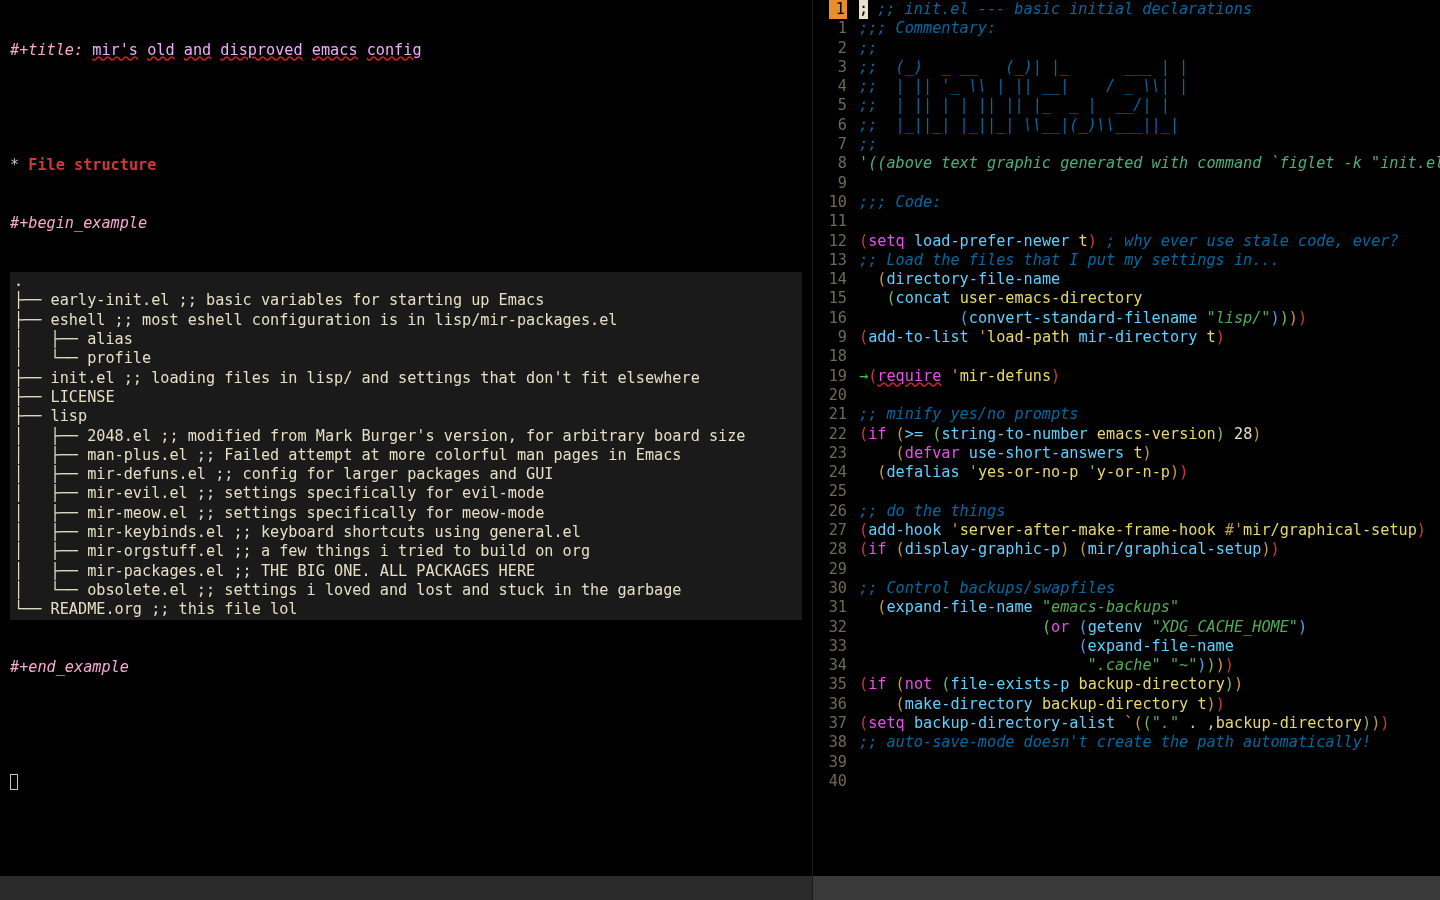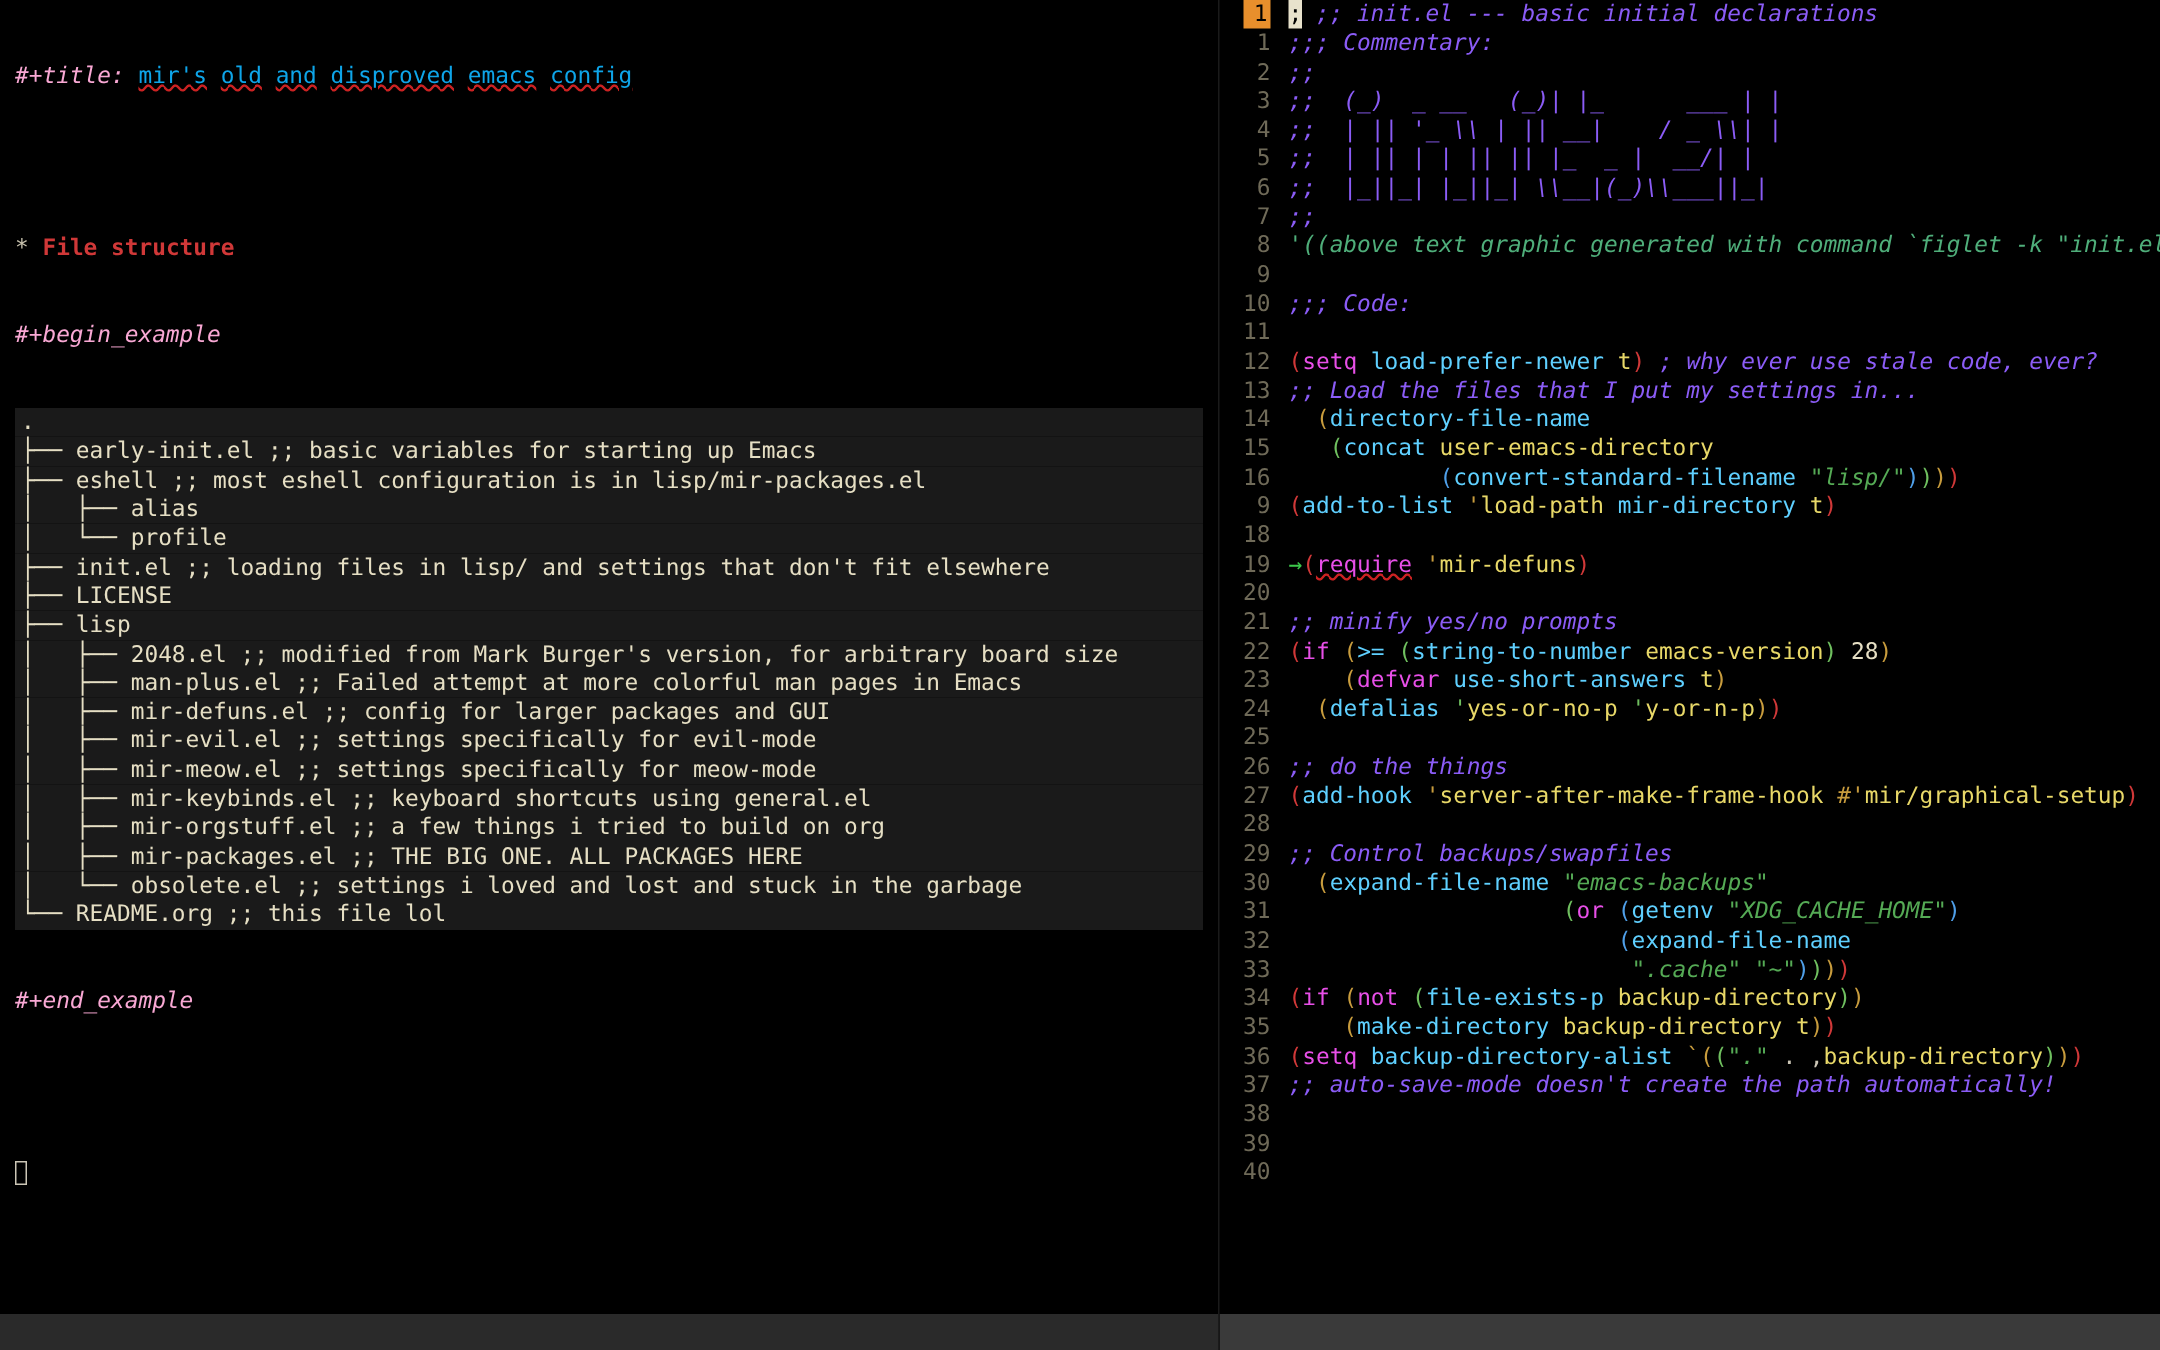--- a/index.html
+++ b/index.html
@@ -30,27 +30,27 @@
   
   .org { padding: 2px 10px; white-space: pre; }
   .org .ln { height: 19.3px; }
   .example-block {
     background: #1a1a1a;
     color: #e6dfc4;
     padding: 0 4px;
   }
   .dim      { color: #f9a8d4; font-style: italic; }
   .title-kw { color: #88d0cc; }
-  .title-u  { color: #0ea5e9; text-decoration: underline wavy #c22; }
+  .title-u  { color: #f0abfc; text-decoration: underline wavy #c22; }
   .heading  { color: #d03838; font-weight: bold; }
   .star     { color: #c8c2ae; }
   .cursor-box { display:inline-block; width:8px; height:16px; border:1.5px solid #ccc6b6; }
 
   
-  .c  { color: #8b5cf6; font-style: italic; }   
+  .c  { color: #0369a1; font-style: italic; }   
   .cd { color: #4fae7a; font-style: italic; }   
   .p  { color: #d03838; }                        
   .p2 { color: #c89c3d; }                        
   .p3 { color: #6fbf5f; }                        
   .p4 { color: #4f9fe8; }                        
   .kw { color: #e84fe8; }                        
   .fn { color: #5fd0ff; }                        
   .nm { color: #e8d868; }                        
   .st { color: #55aa55; font-style: italic; }    
   .num{ color: #e6dfc4; }
@@ -155,20 +155,21 @@
         <div class="ln"></div>
         <div class="ln"><span class="arrow">→</span><span class="p">(</span><span class="kw ul">require</span> <span class="p2">'</span><span class="nm">mir-defuns</span><span class="p">)</span></div>
         <div class="ln"></div>
         <div class="ln"><span class="c">;; minify yes/no prompts</span></div>
         <div class="ln"><span class="p">(</span><span class="kw">if</span> <span class="p2">(</span><span class="fn">&gt;=</span> <span class="p3">(</span><span class="fn">string-to-number</span> <span class="nm">emacs-version</span><span class="p3">)</span> <span class="num">28</span><span class="p2">)</span></div>
         <div class="ln">    <span class="p2">(</span><span class="kw">defvar</span> <span class="fn">use-short-answers</span> <span class="nm">t</span><span class="p2">)</span></div>
         <div class="ln">  <span class="p2">(</span><span class="fn">defalias</span> <span class="p3">'</span><span class="nm">yes-or-no-p</span> <span class="p3">'</span><span class="nm">y-or-n-p</span><span class="p2">)</span><span class="p">)</span></div>
         <div class="ln"></div>
         <div class="ln"><span class="c">;; do the things</span></div>
         <div class="ln"><span class="p">(</span><span class="fn">add-hook</span> <span class="p2">'</span><span class="nm">server-after-make-frame-hook</span> <span class="p2">#'</span><span class="nm">mir/graphical-setup</span><span class="p">)</span></div>
+        <div class="ln"><span class="p">(</span><span class="kw">if</span> <span class="p2">(</span><span class="fn">display-graphic-p</span><span class="p2">)</span> <span class="p2">(</span><span class="fn">mir/graphical-setup</span><span class="p2">)</span><span class="p">)</span></div>
         <div class="ln"></div>
         <div class="ln"><span class="c">;; Control backups/swapfiles</span></div>
         <div class="ln">  <span class="p2">(</span><span class="fn">expand-file-name</span> <span class="st">"emacs-backups"</span></div>
         <div class="ln">                    <span class="p3">(</span><span class="kw">or</span> <span class="p4">(</span><span class="fn">getenv</span> <span class="st">"XDG_CACHE_HOME"</span><span class="p4">)</span></div>
         <div class="ln">                        <span class="p4">(</span><span class="fn">expand-file-name</span></div>
         <div class="ln">                         <span class="st">".cache"</span> <span class="st">"~"</span><span class="p4">)</span><span class="p3">)</span><span class="p2">)</span><span class="p">)</span></div>
         <div class="ln"><span class="p">(</span><span class="kw">if</span> <span class="p2">(</span><span class="kw">not</span> <span class="p3">(</span><span class="fn">file-exists-p</span> <span class="nm">backup-directory</span><span class="p3">)</span><span class="p2">)</span></div>
         <div class="ln">    <span class="p2">(</span><span class="fn">make-directory</span> <span class="nm">backup-directory</span> <span class="nm">t</span><span class="p2">)</span><span class="p">)</span></div>
         <div class="ln"><span class="p">(</span><span class="kw">setq</span> <span class="fn">backup-directory-alist</span> <span class="p2">`</span><span class="p2">(</span><span class="p3">(</span><span class="st">"."</span> . ,<span class="nm">backup-directory</span><span class="p3">)</span><span class="p2">)</span><span class="p">)</span></div>
         <div class="ln"><span class="c">;; auto-save-mode doesn't create the path automatically!</span></div>

